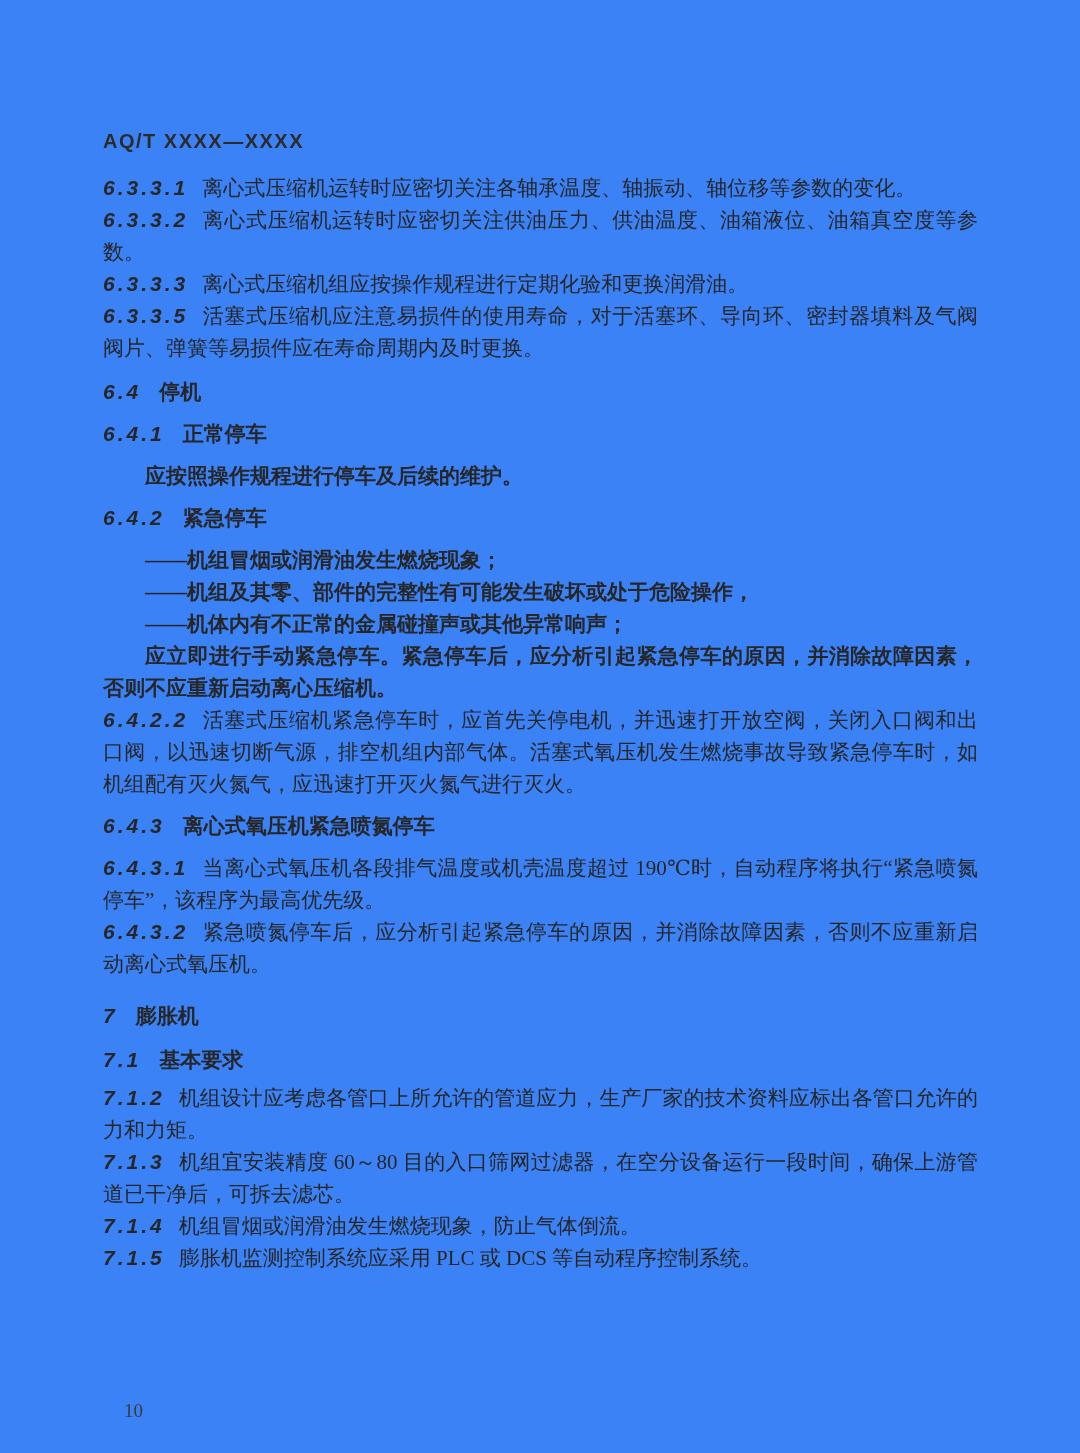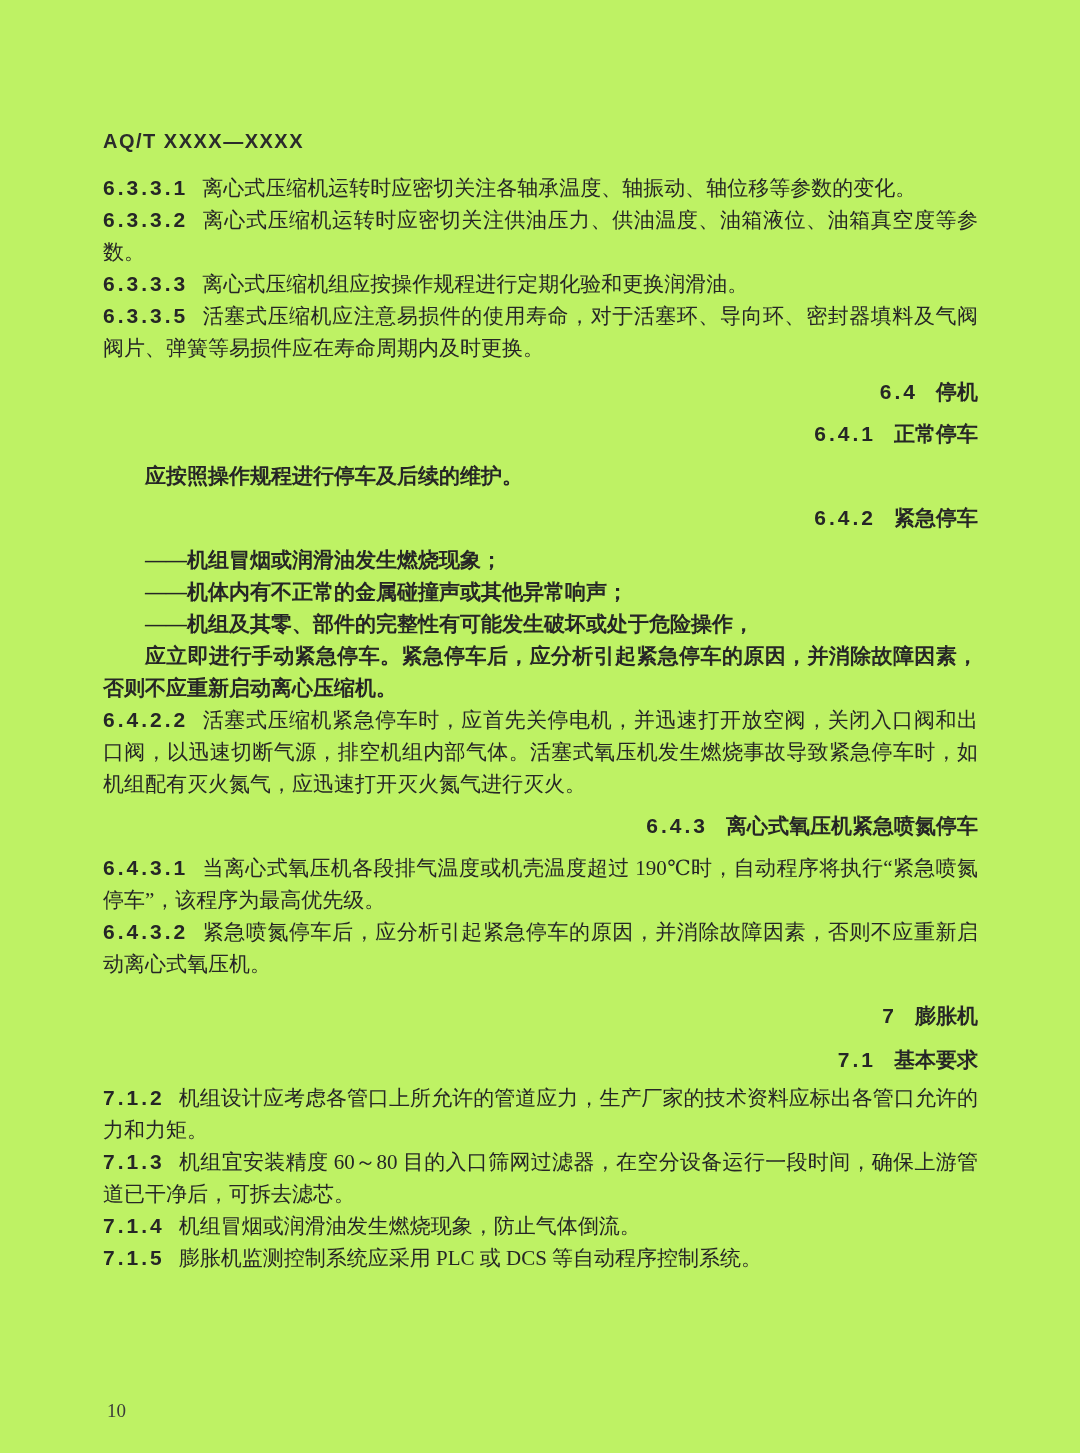--- a/index.html
+++ b/index.html
@@ -4,21 +4,21 @@
 <style>
   html, body { margin: 0; padding: 0; }
   body {
     width: 1080px; height: 1453px;
     background: #f6f6f6;
     font-family: "Liberation Serif", "DejaVu Serif", serif;
   }
   .page {
     position: relative;
     width: 1080px; height: 1453px;
-    background: #bef264;
+    background: #3b82f6;
     box-sizing: border-box;
     padding: 130px 102px 0 103px;
     color: #262626;
     overflow: hidden;
   }
   .running-header {
     font-family: "Liberation Sans", "DejaVu Sans", sans-serif;
     font-weight: 700;
     font-size: 20px;
     line-height: 22px;
@@ -32,35 +32,36 @@
     text-align: justify;
     text-justify: inter-character;
   }
   .block { margin: 0; }
   .block .num {
     font-family: "Liberation Sans", "DejaVu Sans", sans-serif;
     font-weight: 700;
     letter-spacing: 3px;
     padding-right: 14px;
     white-space: nowrap;
+    font-style: italic;
   }
   .block.clause .txt { }
   .block.heading3, .block.heading2, .block.chapter {
     font-family: "Liberation Sans", "DejaVu Sans", sans-serif;
     font-weight: 700;
-    text-align: right;
+    text-align: left;
   }
   .block.heading3 { margin: 10px 0; }
   .block.heading2 { margin: 12px 0 6px 0; }
   .block.chapter  { margin: 20px 0 6px 0; }
   .block.heading2 .num, .block.heading3 .num, .block.chapter .num { padding-right: 18px; }
   .block.indent, .block.dash { text-indent: 2em; font-weight: bold; }
   .page-number {
     position: absolute;
-    left: 107px; top: 1400px;
+    left: 124px; top: 1400px;
     font-size: 19px;
     color: #3a3a3a;
     font-family: "Liberation Serif", "DejaVu Serif", serif;
   }
 </style>
 </head>
 <body>
 
 <div class="page">
   <div class="running-header">AQ/T XXXX—XXXX</div>
@@ -68,22 +69,22 @@
   <main class="doc-body" id="doc-body">
       <div class="block clause"><span class="num">6.3.3.1</span><span class="txt">离心式压缩机运转时应密切关注各轴承温度、轴振动、轴位移等参数的变化。</span></div>
       <div class="block clause"><span class="num">6.3.3.2</span><span class="txt">离心式压缩机运转时应密切关注供油压力、供油温度、油箱液位、油箱真空度等参数。</span></div>
       <div class="block clause"><span class="num">6.3.3.3</span><span class="txt">离心式压缩机组应按操作规程进行定期化验和更换润滑油。</span></div>
       <div class="block clause"><span class="num">6.3.3.5</span><span class="txt">活塞式压缩机应注意易损件的使用寿命，对于活塞环、导向环、密封器填料及气阀阀片、弹簧等易损件应在寿命周期内及时更换。</span></div>
       <div class="block heading2"><span class="num">6.4</span><span class="txt">停机</span></div>
       <div class="block heading3"><span class="num">6.4.1</span><span class="txt">正常停车</span></div>
       <div class="block indent"><span class="txt">应按照操作规程进行停车及后续的维护。</span></div>
       <div class="block heading3"><span class="num">6.4.2</span><span class="txt">紧急停车</span></div>
       <div class="block dash"><span class="txt">——机组冒烟或润滑油发生燃烧现象；</span></div>
+      <div class="block dash"><span class="txt">——机组及其零、部件的完整性有可能发生破坏或处于危险操作，</span></div>
       <div class="block dash"><span class="txt">——机体内有不正常的金属碰撞声或其他异常响声；</span></div>
-      <div class="block dash"><span class="txt">——机组及其零、部件的完整性有可能发生破坏或处于危险操作，</span></div>
       <div class="block indent"><span class="txt">应立即进行手动紧急停车。紧急停车后，应分析引起紧急停车的原因，并消除故障因素，否则不应重新启动离心压缩机。</span></div>
       <div class="block clause"><span class="num">6.4.2.2</span><span class="txt">活塞式压缩机紧急停车时，应首先关停电机，并迅速打开放空阀，关闭入口阀和出口阀，以迅速切断气源，排空机组内部气体。活塞式氧压机发生燃烧事故导致紧急停车时，如机组配有灭火氮气，应迅速打开灭火氮气进行灭火。</span></div>
       <div class="block heading3"><span class="num">6.4.3</span><span class="txt">离心式氧压机紧急喷氮停车</span></div>
       <div class="block clause"><span class="num">6.4.3.1</span><span class="txt">当离心式氧压机各段排气温度或机壳温度超过 190℃时，自动程序将执行“紧急喷氮停车”，该程序为最高优先级。</span></div>
       <div class="block clause"><span class="num">6.4.3.2</span><span class="txt">紧急喷氮停车后，应分析引起紧急停车的原因，并消除故障因素，否则不应重新启动离心式氧压机。</span></div>
       <div class="block chapter"><span class="num">7</span><span class="txt">膨胀机</span></div>
       <div class="block heading2"><span class="num">7.1</span><span class="txt">基本要求</span></div>
       <div class="block clause"><span class="num">7.1.2</span><span class="txt">机组设计应考虑各管口上所允许的管道应力，生产厂家的技术资料应标出各管口允许的力和力矩。</span></div>
       <div class="block clause"><span class="num">7.1.3</span><span class="txt">机组宜安装精度 60～80 目的入口筛网过滤器，在空分设备运行一段时间，确保上游管道已干净后，可拆去滤芯。</span></div>
       <div class="block clause"><span class="num">7.1.4</span><span class="txt">机组冒烟或润滑油发生燃烧现象，防止气体倒流。</span></div>

